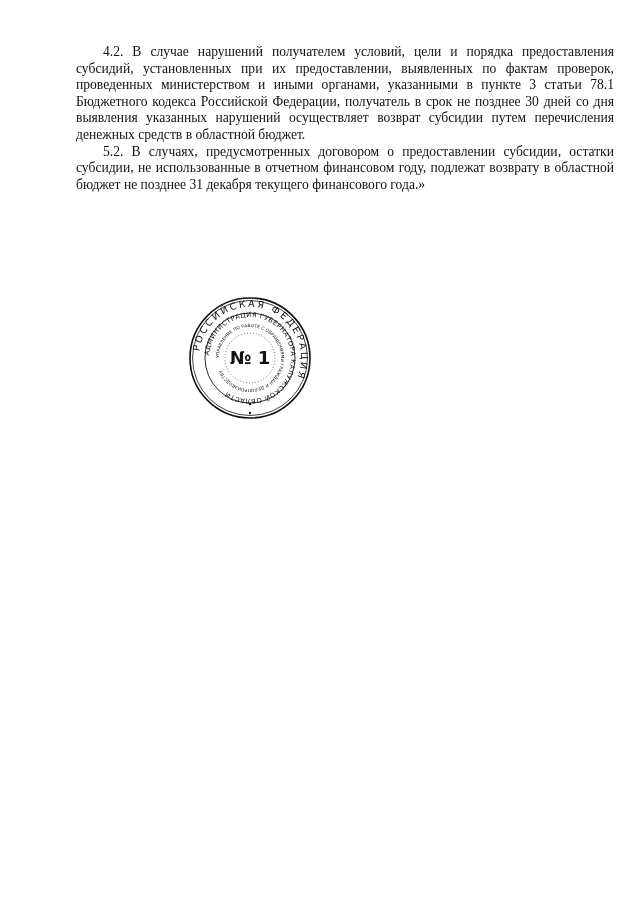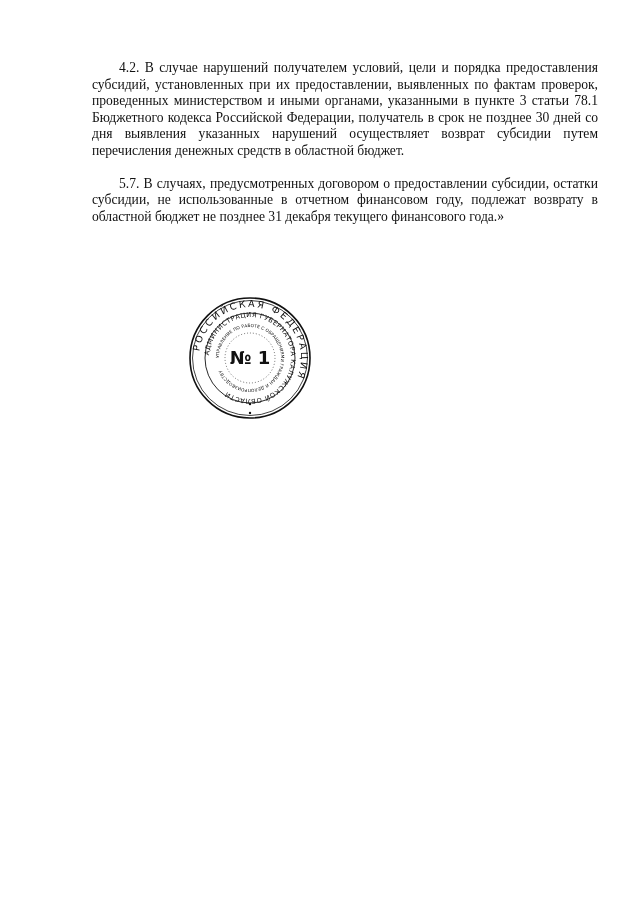--- a/index.html
+++ b/index.html
@@ -7,35 +7,35 @@
     .page {
       position: absolute; left: 0; top: 0; width: 640px; height: 905px;
       background: #ffffff; color: #111111;
       font-family: "Liberation Serif", "DejaVu Serif", serif;
     }
     .text-block {
       position: absolute; left: 76px; top: 44px; width: 538px;
       font-size: 13.6px; line-height: 16.6px;
     }
     .para {
-      margin: 16px; text-align: justify; text-indent: 27px;
+      margin: 0; text-align: justify; text-indent: 27px;
       hyphens: none;
     }
     .stamp {
       position: absolute; left: 188px; top: 296px; width: 124px; height: 124px;
     }
     .stamp svg { width: 124px; height: 124px; display: block; }
   </style>
 </head>
 <body>
 
 <div class="page">
   <div class="text-block">
     <p class="para">4.2. В случае нарушений получателем условий, цели и порядка предоставления субсидий, установленных при их предоставлении, выявленных по фактам проверок, проведенных министерством и иными органами, указанными в пункте 3 статьи 78.1 Бюджетного кодекса Российской Федерации, получатель в срок не позднее 30 дней со дня выявления указанных нарушений осуществляет возврат субсидии путем перечисления денежных средств в областной бюджет.</p>
-    <p class="para">5.7. В случаях, предусмотренных договором о предоставлении субсидии, остатки субсидии, не использованные в отчетном финансовом году, подлежат возврату в областной бюджет не позднее 31 декабря текущего финансового года.»</p>
+    <p class="para">5.2. В случаях, предусмотренных договором о предоставлении субсидии, остатки субсидии, не использованные в отчетном финансовом году, подлежат возврату в областной бюджет не позднее 31 декабря текущего финансового года.»</p>
   </div>
 
   <div class="stamp">
     <svg viewBox="0 0 124 124" xmlns="http://www.w3.org/2000/svg">
       <defs>
         <path id="ringOuter" d="M 62,62 m -51,0 a 51,51 0 1,1 102,0 a 51,51 0 1,1 -102,0"></path>
         <path id="ringMid" d="M 62,62 m -41,0 a 41,41 0 1,1 82,0 a 41,41 0 1,1 -82,0"></path>
         <path id="ringInner" d="M 62,62 m -31,0 a 31,31 0 1,1 62,0 a 31,31 0 1,1 -62,0"></path>
       </defs>
       <circle cx="62" cy="62" r="60" fill="none" stroke="#111" stroke-width="1.6"></circle>

